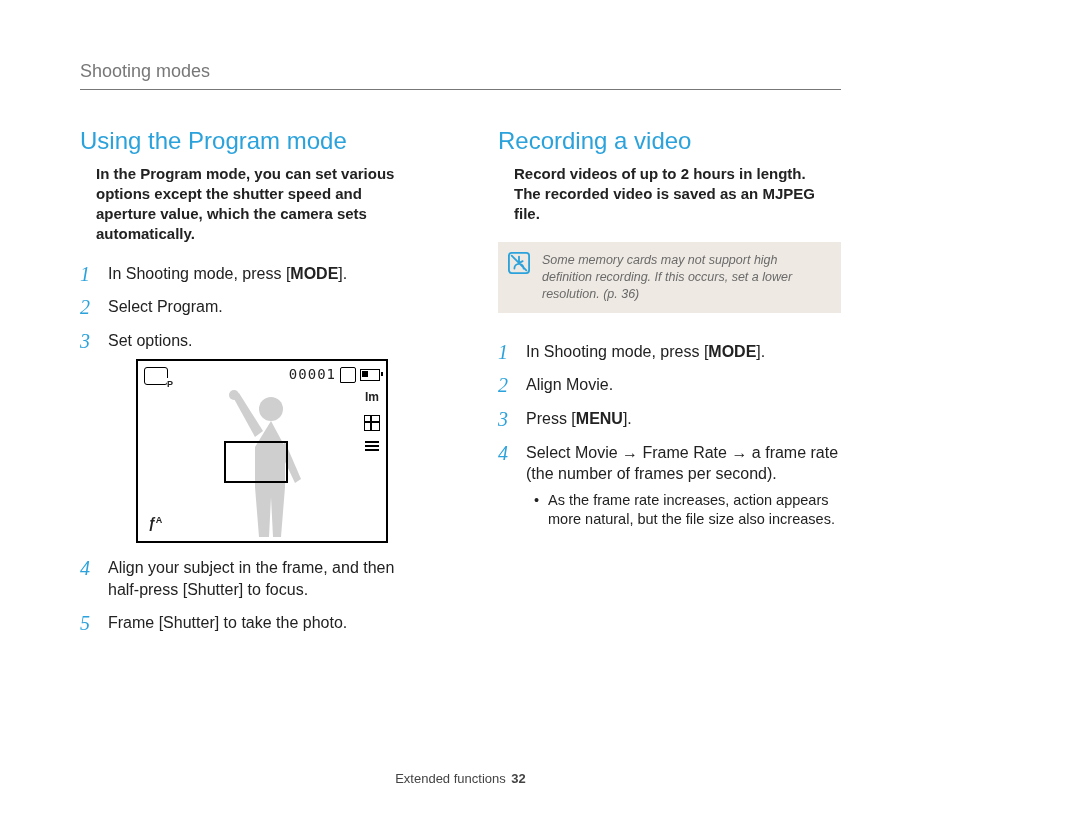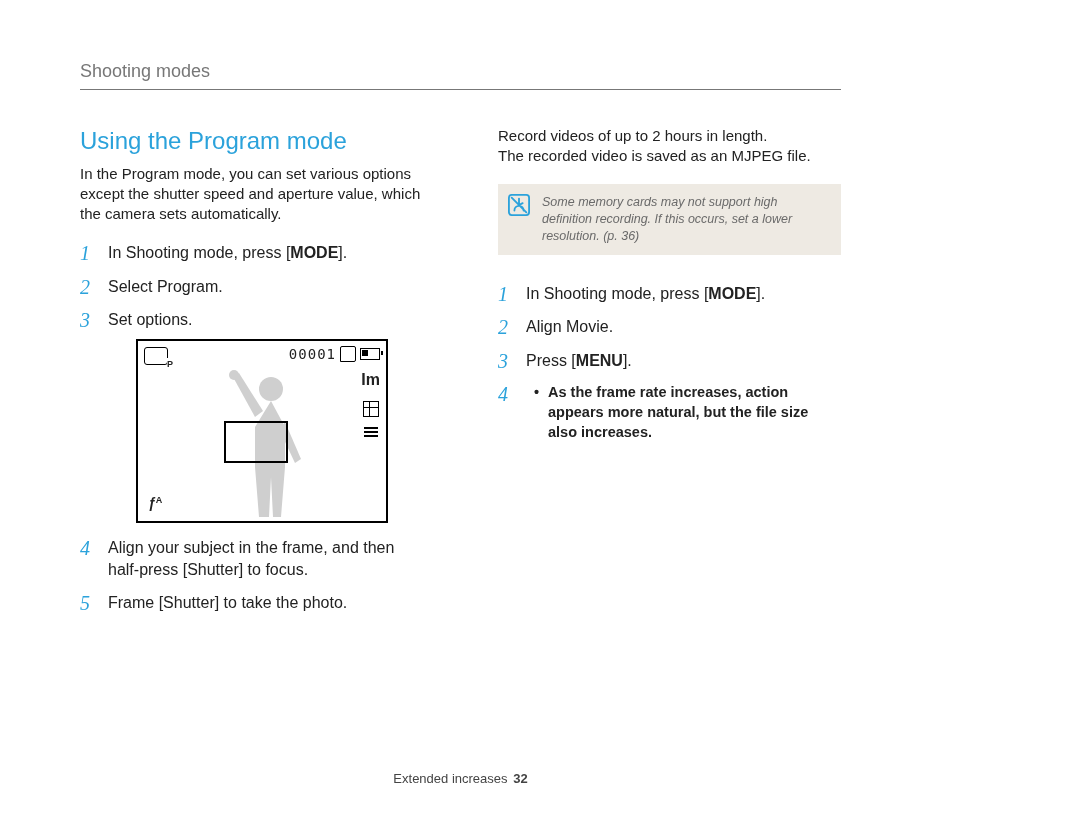--- a/index.html
+++ b/index.html
@@ -35,23 +35,24 @@
     flex: 1 1 50%;
     min-width: 0;
   }
   h2.section {
     color: #2ba2db;
     font-weight: 400;
     font-size: 24px;
     margin: 0 0 8px 0;
   }
   p.intro {
-    margin: 0 0 18px 0;
+    margin: 0 0 18px 16px;
     font-size: 15px;
     line-height: 1.35;
+    font-weight: bold;
   }
   ol.steps {
     list-style: none;
     padding: 0;
     margin: 0;
     counter-reset: step;
   }
   ol.steps > li {
     position: relative;
     padding-left: 28px;
@@ -80,21 +81,20 @@
   .bullets {
     list-style: none;
     margin: 6px 0 0 0;
     padding: 0 0 0 8px;
     font-size: 14.5px;
     line-height: 1.35;
   }
   .bullets > li {
     position: relative;
     padding-left: 14px;
-    font-weight: bold;
   }
   .bullets > li::before {
     content: "•";
     position: absolute;
     left: 0;
     top: 0;
   }
   .note-box {
     background: #eeeae3;
     padding: 10px 12px 10px 44px;
@@ -197,21 +197,21 @@
   .preview .side-icons {
     position: absolute;
     right: 6px;
     top: 28px;
     display: flex;
     flex-direction: column;
     gap: 10px;
     align-items: center;
   }
   .preview .side-icons span {
-    font-size: 16px;
+    font-size: 12px;
     font-weight: bold;
     font-family: Arial, sans-serif;
   }
   .preview .side-icons .grid {
     width: 14px;
     height: 14px;
     border: 1.5px solid #000;
     position: relative;
   }
   .preview .side-icons .grid::before,
@@ -309,45 +309,47 @@
               <span>ƒ</span><sup>A</sup>
             </div>
           </div>
         </li>
         <li>Align your subject in the frame, and then half-press [Shutter] to focus.</li>
         <li>Frame [Shutter] to take the photo.</li>
       </ol>
     </div>
 
     <div class="col">
+      <h2 class="section">Recording  a video</h2>
       <p class="intro" style="white-space:pre-line">Record videos of up to 2 hours in length.
 The recorded video is saved as an MJPEG file.</p>
 
       <div class="note-box">
         <svg class="note-icon" viewBox="0 0 24 24">
           <rect x="1" y="1" width="22" height="22" rx="3" fill="none" stroke="#2ba2db" stroke-width="2"></rect>
           <path d="M4 4 L20 20 M12 5 v7 l4 -2 M7 18 a5 5 0 0 1 10 0" fill="none" stroke="#2ba2db" stroke-width="2" stroke-linecap="round"></path>
         </svg>
         <span>Some memory cards may not support high definition recording. If this occurs, set a lower resolution. (p. 36)</span>
       </div>
 
       <ol class="steps">
         <li>
           <span>In Shooting mode, press [</span><span class="kbd">MODE</span><span>].</span>
         </li>
         <li>Align Movie.</li>
         <li>
           <span>Press [</span><span class="kbd">MENU</span><span>].</span>
         </li>
         <li>
+          <span>Select Movie → Frame Rate → a frame rate (the number of frames per second).</span>
           <ul class="bullets">
             <li>As the frame rate increases, action appears more natural, but the file size also increases.</li>
           </ul>
         </li>
       </ol>
     </div>
   </div>
 
   <div class="footer">
-    <span>Extended increases</span> <span class="pn">32</span>
+    <span>Extended functions</span> <span class="pn">32</span>
   </div>
 
 </div>
 
 </body></html>

